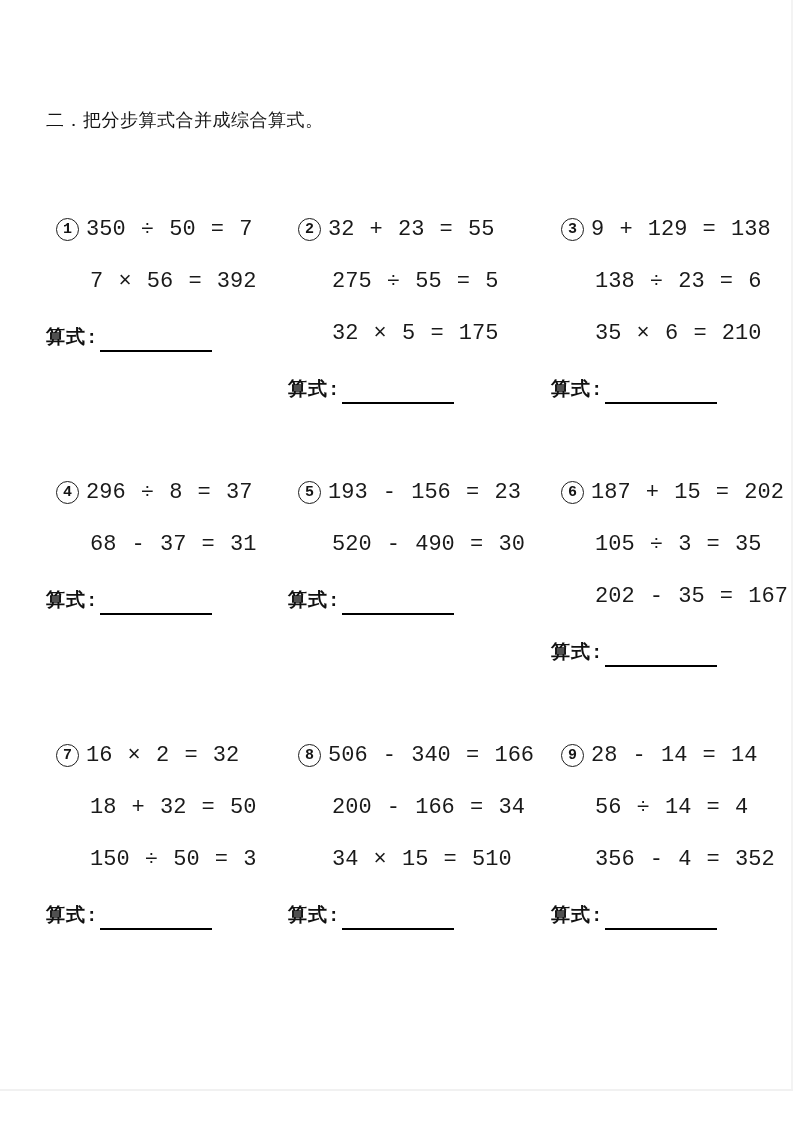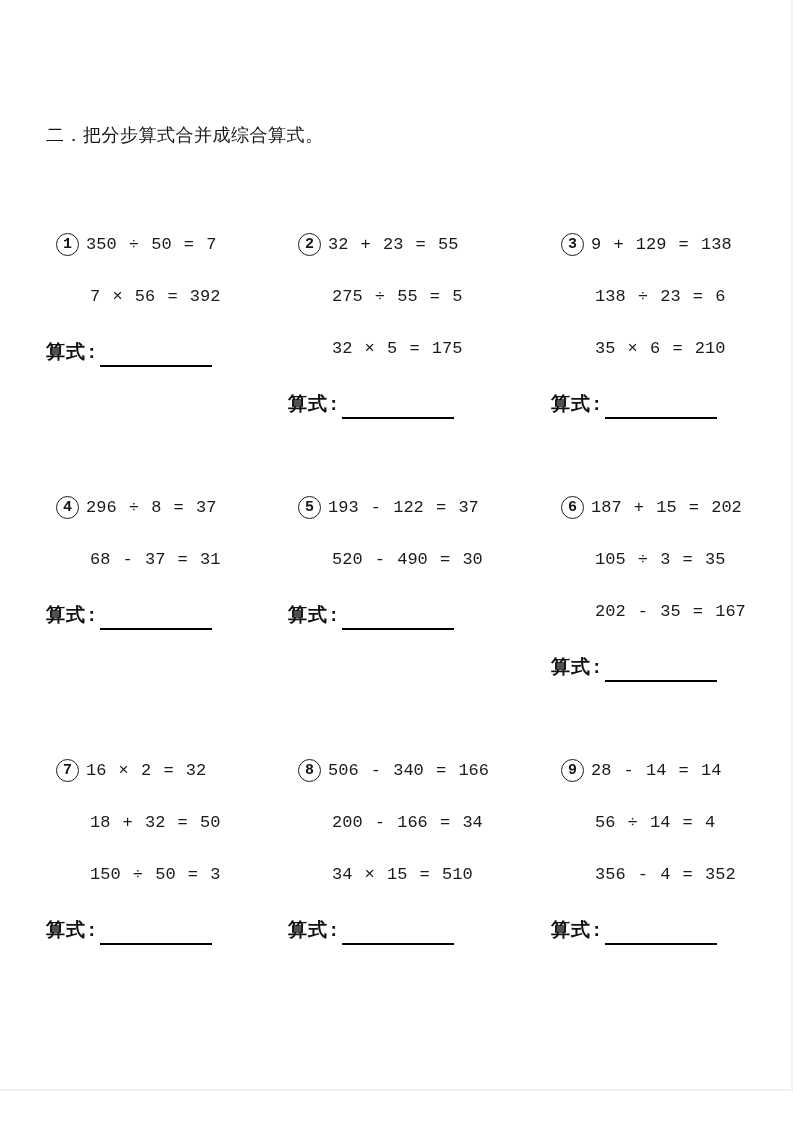--- a/index.html
+++ b/index.html
@@ -15,21 +15,21 @@
     position: absolute; top: 0; right: 0; width: 2px; height: 1089px;
     background: #f3f3f3;
   }
   .page-edge-bottom {
     position: absolute; left: 0; top: 1089px; width: 793px; height: 2px;
     background: #f1f1f1;
   }
   .content {
     position: absolute;
     left: 46px;
-    top: 122px;
+    top: 107px;
     width: 710px;
   }
   .section-title {
     font-size: 18px;
     line-height: 26px;
     color: #141414;
     letter-spacing: 0.5px;
   }
   .problems-grid {
     margin-top: 81px;
@@ -56,21 +56,21 @@
     border-radius: 50%;
     font-family: "Liberation Mono", "DejaVu Sans Mono", monospace;
     font-size: 15px;
     font-weight: bold;
     color: #151515;
     margin-right: 7px;
     flex: 0 0 auto;
   }
   .eq {
     font-family: "Liberation Mono", "DejaVu Sans Mono", monospace;
-    font-size: 17px;
+    font-size: 22px;
     font-weight: 500;
     color: #1a1a1a;
     word-spacing: 2px;
     white-space: nowrap;
     text-align: right;
   }
   .answer-line {
     height: 34px;
     display: flex;
     align-items: flex-end;
@@ -161,21 +161,21 @@
       </div>
       <div class="answer-line">
         <span class="ans-label">算式:</span>
         <span class="ans-blank"></span>
       </div>
     </div>
 
     <div class="problem">
       <div class="eq-line first">
         <span class="circle-num">5</span>
-        <span class="eq">193 - 122 = 37</span>
+        <span class="eq">193 - 156 = 23</span>
       </div>
       <div class="eq-line indent">
         <span class="eq">520 - 490 = 30</span>
       </div>
       <div class="answer-line">
         <span class="ans-label">算式:</span>
         <span class="ans-blank"></span>
       </div>
     </div>
 

